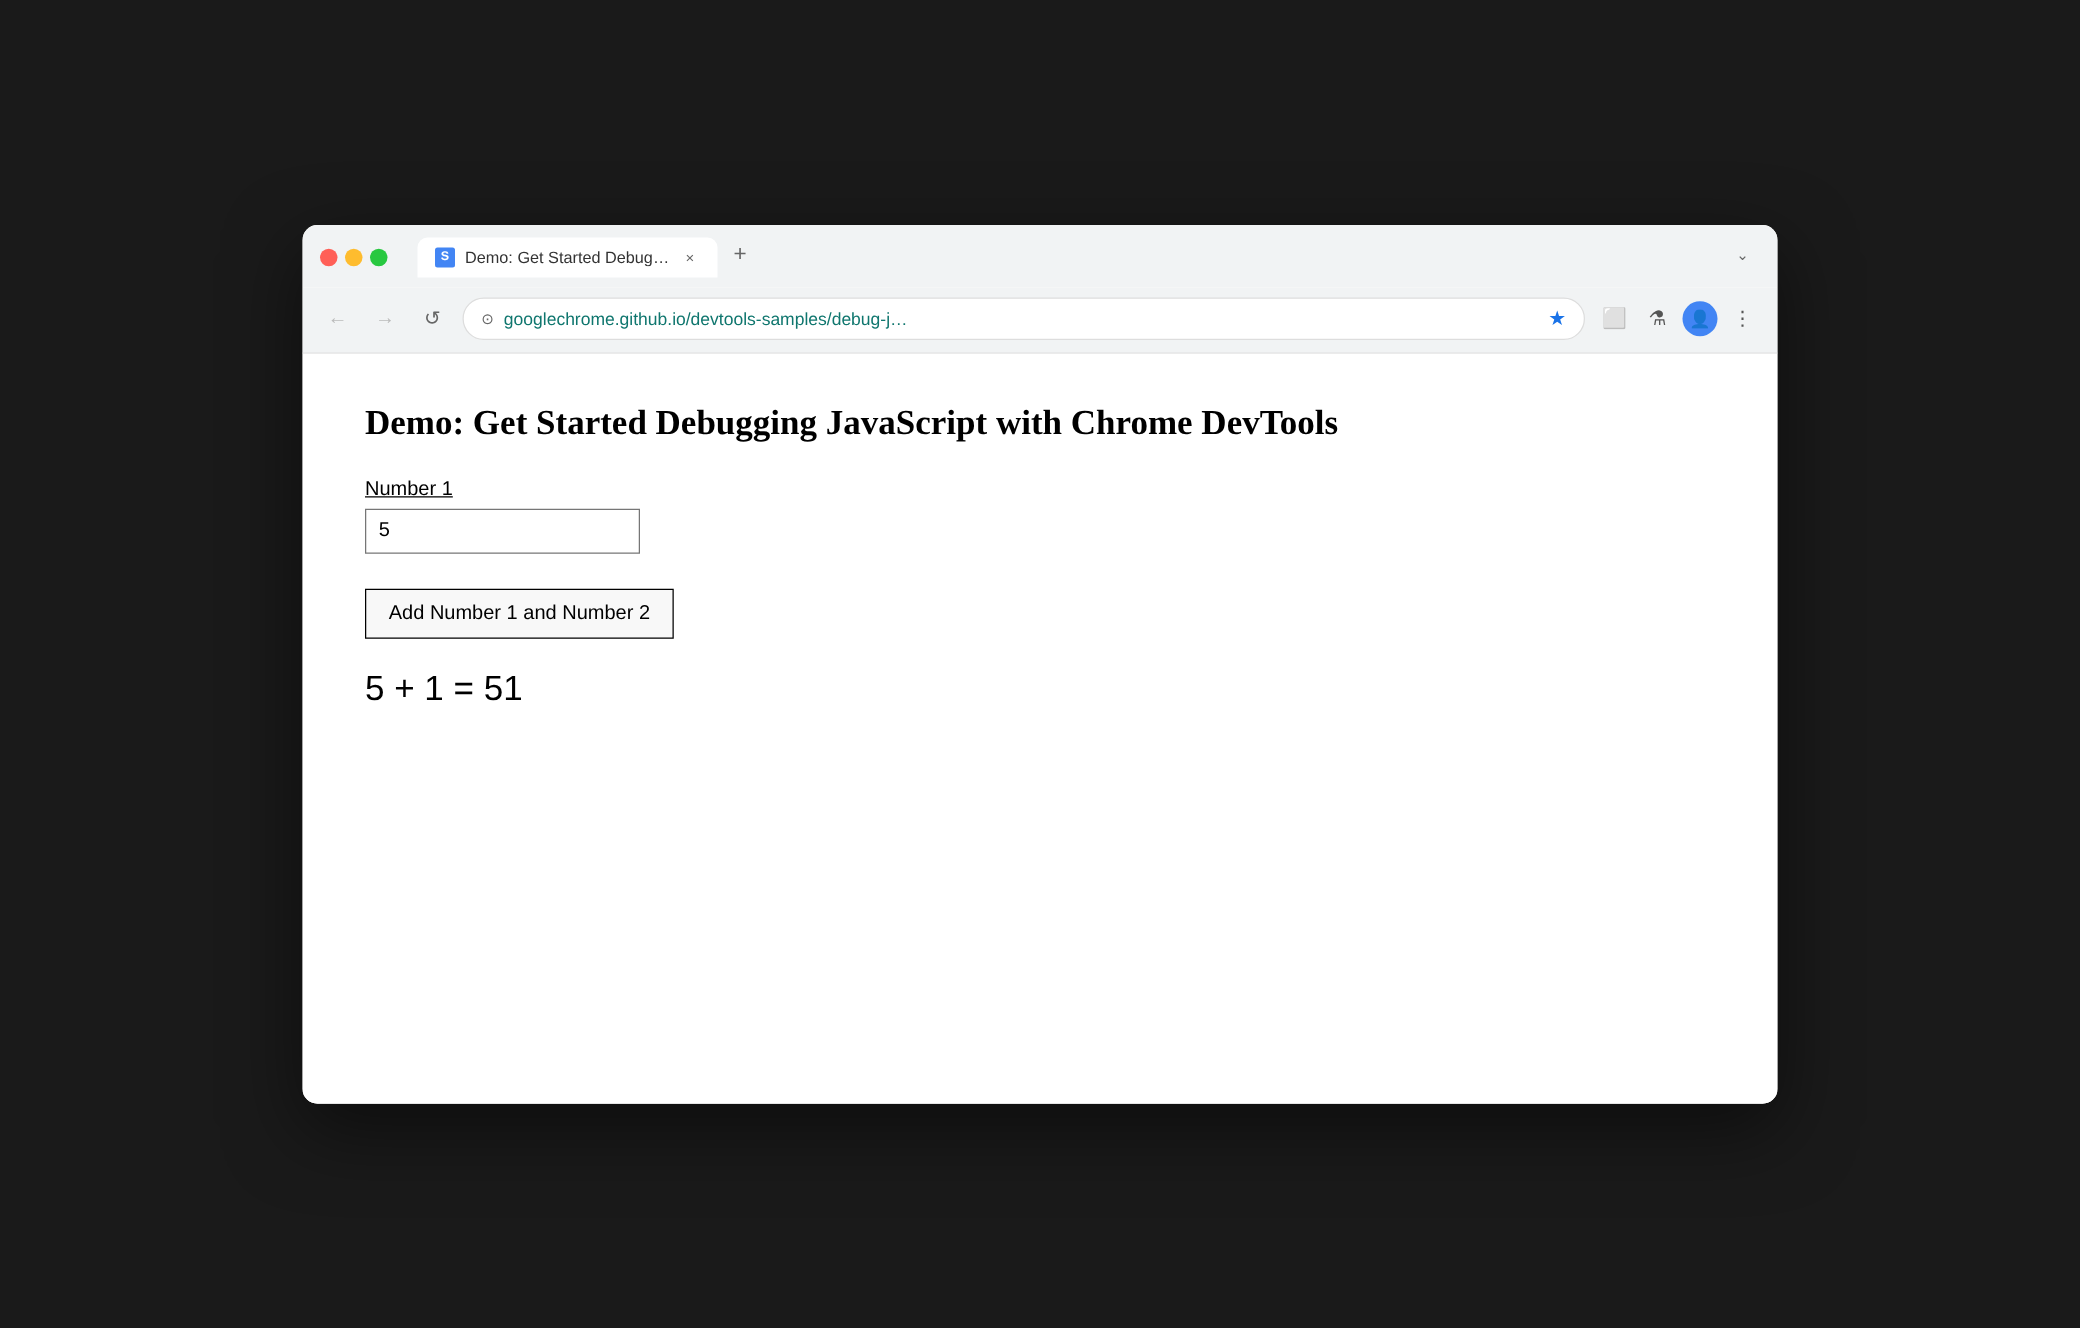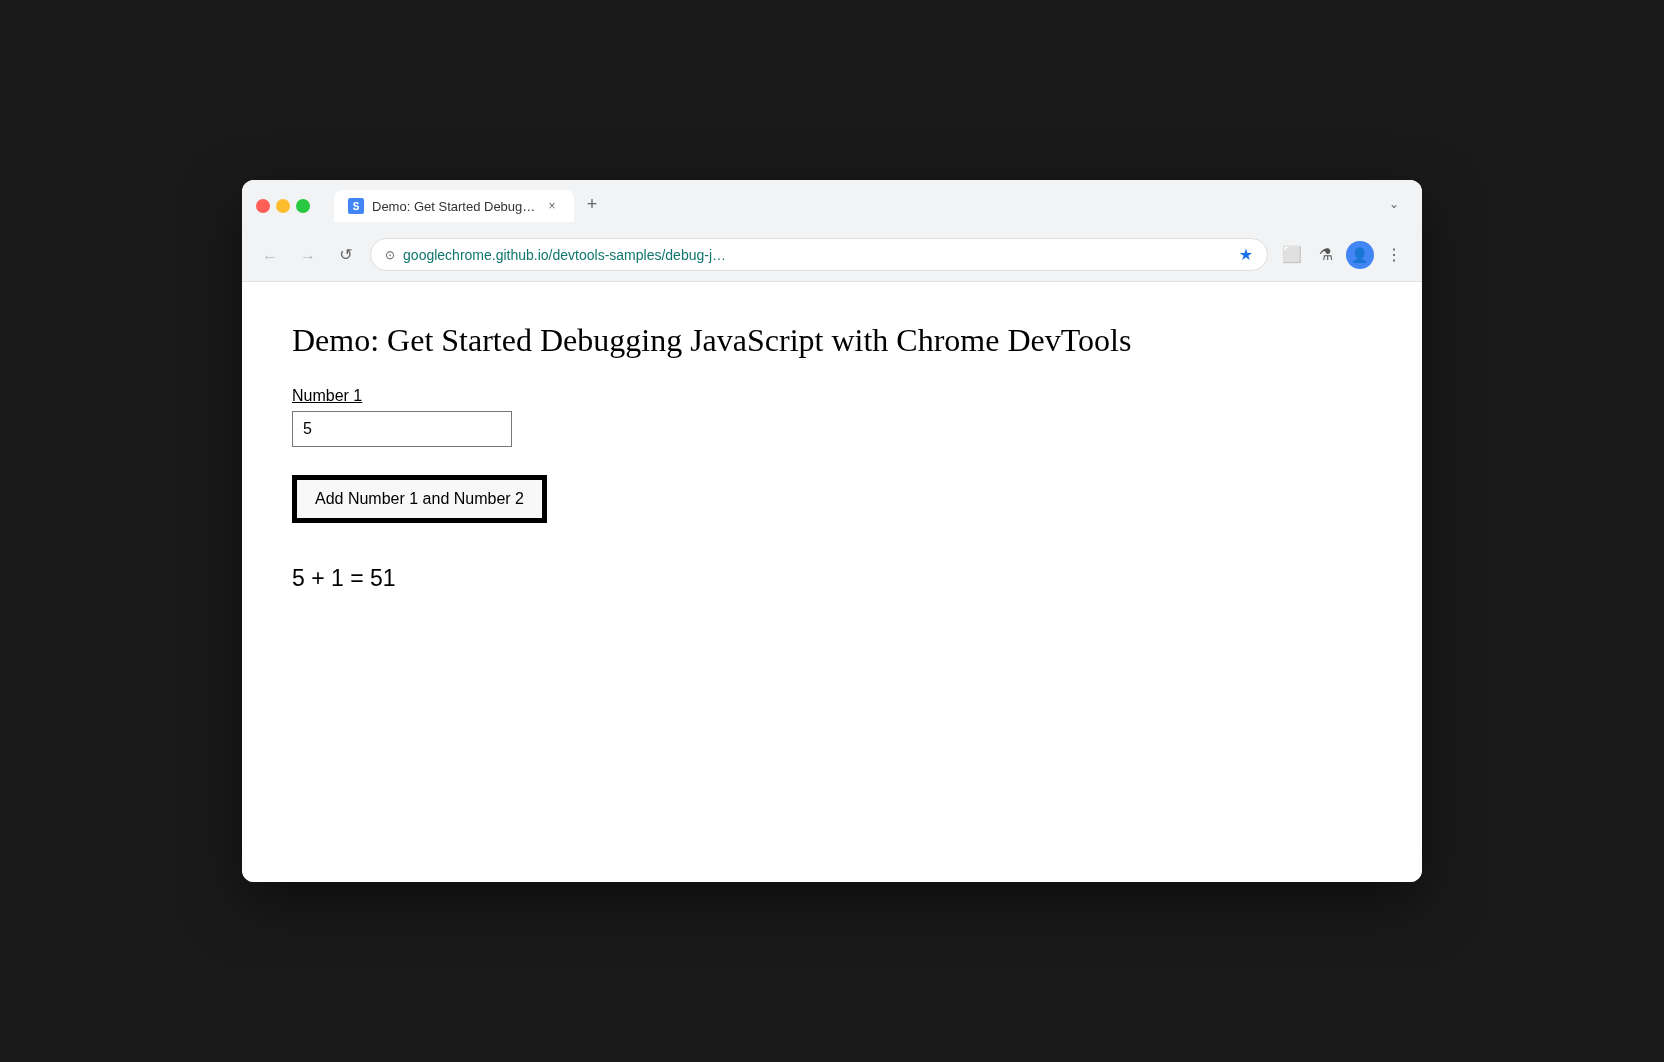--- a/index.html
+++ b/index.html
@@ -223,22 +223,22 @@
     }
 
     
     .page-content {
       background: #fff;
       padding: 40px 50px;
       min-height: 600px;
     }
 
     .page-title {
-      font-size: 32px;
-      font-weight: 400;
+      font-size: 28px;
+      font-weight: 700;
       color: #000;
       margin-bottom: 28px;
       font-family: Georgia, 'Times New Roman', serif;
     }
 
     .form-section {
       margin-bottom: 18px;
       text-decoration: underline;
     }
 
@@ -256,30 +256,30 @@
       font-size: 16px;
       color: #000;
       background: #fff;
       outline: none;
     }
 
     .add-button {
       margin-top: 10px;
       padding: 10px 18px;
       background: #f8f8f8;
-      border: 5px solid #000000;
+      border: 1px solid #000000;
       font-size: 16px;
       color: #000;
       cursor: pointer;
       display: inline-block;
     }
 
     .result-text {
-      margin-top: 42px;
-      font-size: 23px;
+      margin-top: 24px;
+      font-size: 28px;
       color: #000;
     }
   </style>
 </head>
 <body>
 
 <div class="browser-window">
 
   <div class="title-bar">
     <div class="window-controls-row">

